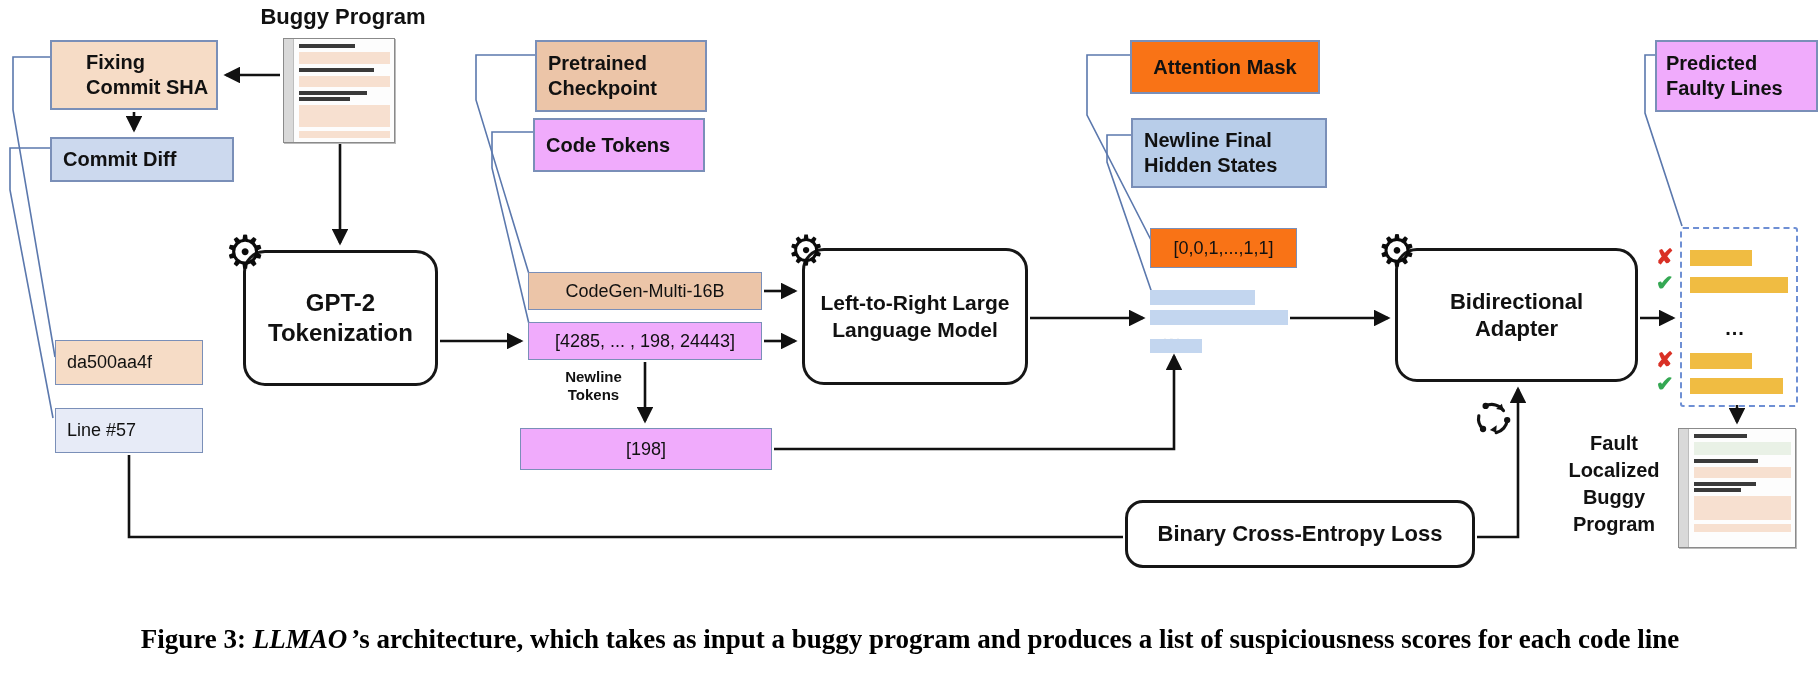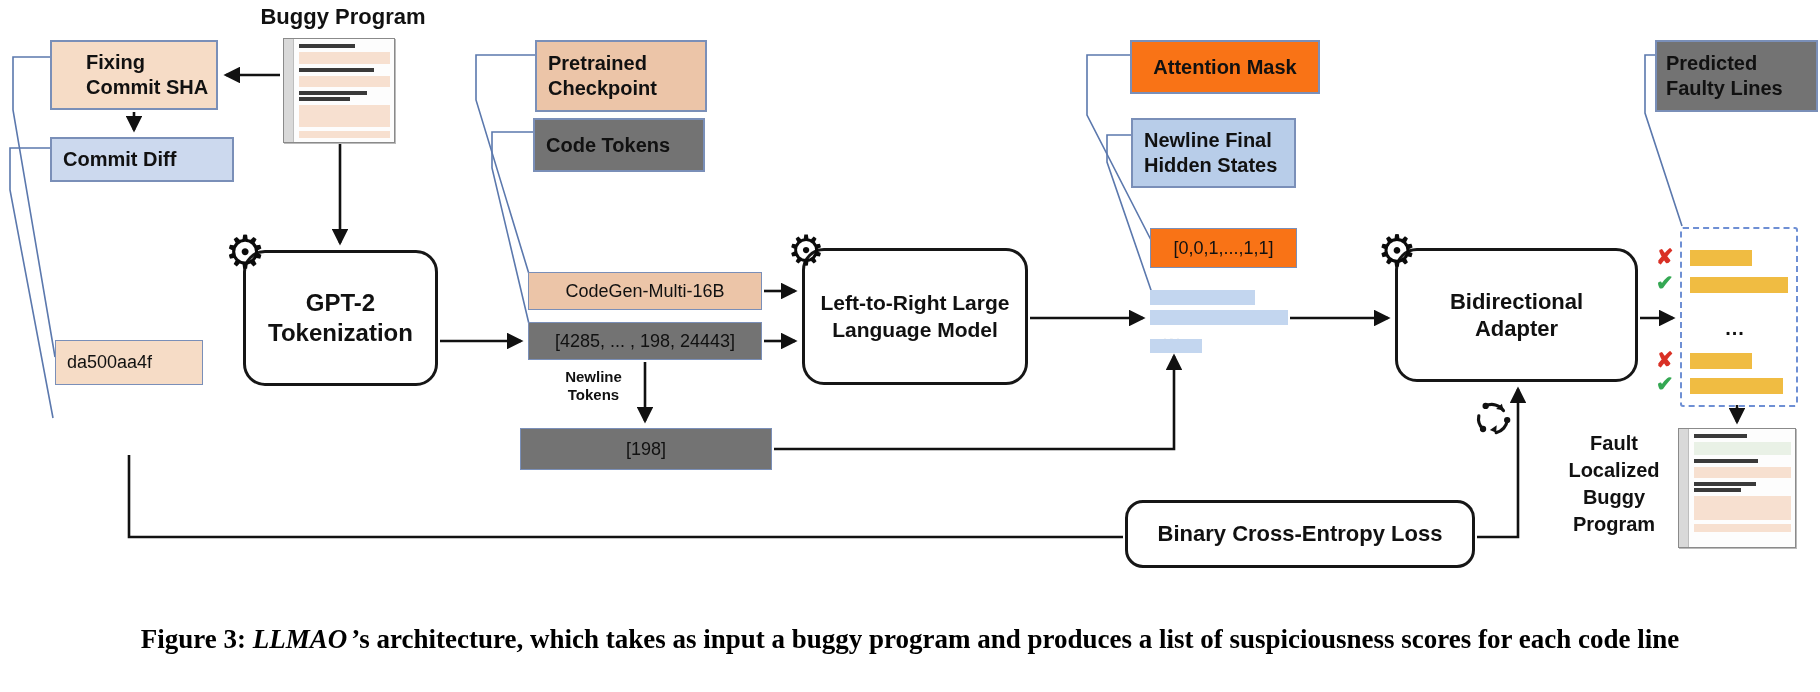--- a/index.html
+++ b/index.html
@@ -11,21 +11,21 @@
   .box{position:absolute;z-index:2;box-sizing:border-box;display:flex;align-items:center;}
   .label-box{border:2px solid #7a8fb8;font-weight:bold;font-size:20px;line-height:1.25;padding:4px 6px 4px 11px;}
   .value-box{border:1.5px solid #7a8fb8;font-size:18px;justify-content:center;text-align:center;}
   .round-box{
     background:#fff;border:3px solid #161616;border-radius:22px;
     justify-content:center;text-align:center;font-weight:bold;line-height:1.25;
   }
   .peach{background:#f6dcc6;padding-left:34px;}
   .periwinkle{background:#ccd9ee;}
   .tan{background:#ecc5a8;}
-  .yellow{background:#737373;}
+  .yellow{background:#f0abfc;}
   .green{background:#f97316;}
   .blue{background:#b8cde9;}
   .paleblue{background:#e7ebf7;}
   .heading{position:absolute;z-index:2;font-weight:bold;text-align:center;line-height:1.2;}
   .gear{position:absolute;z-index:3;font-size:46px;line-height:1;color:#0b0b0b;transform:translate(-50%,-50%);font-weight:normal;}
   .doc{position:absolute;z-index:2;background:#fdfdfd;border:1.5px solid #8a8a8a;box-shadow:1px 1px 0 #bbb;display:flex;}
   .doc .gutter{width:9px;background:#d9d9d9;border-right:1px solid #bdbdbd;}
   .doc .lines{flex:1;padding:5px 4px 4px 5px;display:flex;flex-direction:column;gap:4px;}
   .dark{height:4px;background:#3a3a3a;}
   .hl{background:#f7e0d0;}
@@ -106,20 +106,23 @@
   </div>
 
   <div class="box label-box periwinkle" style="left:50px;top:137px;width:184px;height:45px;">
     <span>Commit Diff</span>
   </div>
 
   <div class="box value-box peach" style="left:55px;top:340px;width:148px;height:45px;justify-content:flex-start;padding-left:11px;">
     <span>da500aa4f</span>
   </div>
 
+  <div class="box value-box paleblue" style="left:55px;top:408px;width:148px;height:45px;justify-content:flex-start;padding-left:11px;">
+    <span>Line #57</span>
+  </div>
 
   <div class="box round-box" style="left:243px;top:250px;width:195px;height:136px;font-size:24px;padding:0 22px;">
     <span>GPT-2 Tokenization</span>
   </div>
   <span class="gear" style="left:245px;top:252px;">⚙</span>
 
   <div class="box label-box yellow" style="left:533px;top:118px;width:172px;height:54px;">
     <span>Code Tokens</span>
   </div>
   <div class="box label-box tan" style="left:535px;top:40px;width:172px;height:72px;">
@@ -140,21 +143,21 @@
   </div>
 
   <div class="box round-box" style="left:802px;top:248px;width:226px;height:137px;font-size:21px;padding:0 14px;">
     <span>Left-to-Right Large Language Model</span>
   </div>
   <span class="gear" style="left:806px;top:251px;font-size:42px;">⚙</span>
 
   <div class="box label-box green" style="left:1130px;top:40px;width:190px;height:54px;justify-content:center;padding-left:6px;">
     <span>Attention Mask</span>
   </div>
-  <div class="box label-box blue" style="left:1131px;top:118px;width:165px;height:70px;">
+  <div class="box label-box blue" style="left:1131px;top:118px;width:196px;height:70px;">
     <span>Newline Final Hidden States</span>
   </div>
   <div class="box value-box green" style="left:1150px;top:228px;width:147px;height:40px;">
     <span>[0,0,1,...,1,1]</span>
   </div>
 
   <div class="hbar bluebar" style="left:1150px;top:290px;width:105px;height:15px;"></div>
   <div class="hbar bluebar" style="left:1150px;top:310px;width:138px;height:15px;"></div>
   <div class="dots" style="left:1162px;top:325px;">...</div>
   <div class="hbar bluebar" style="left:1150px;top:339px;width:52px;height:14px;"></div>

